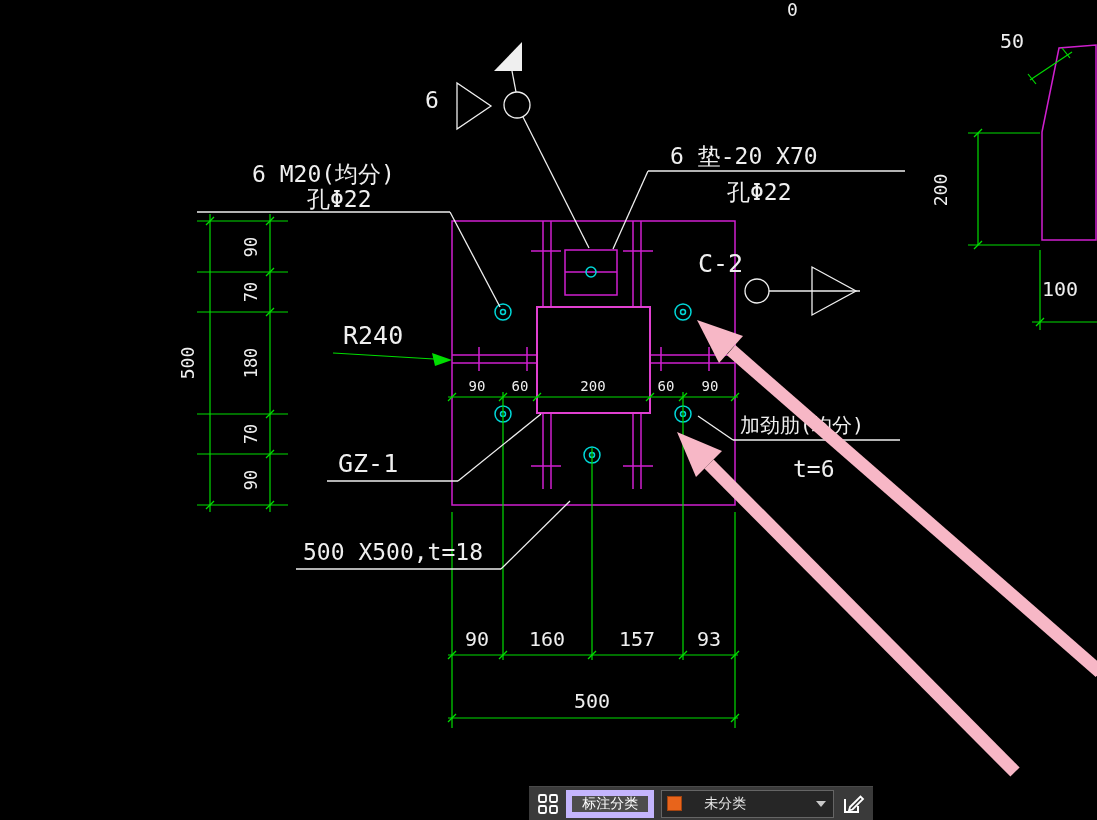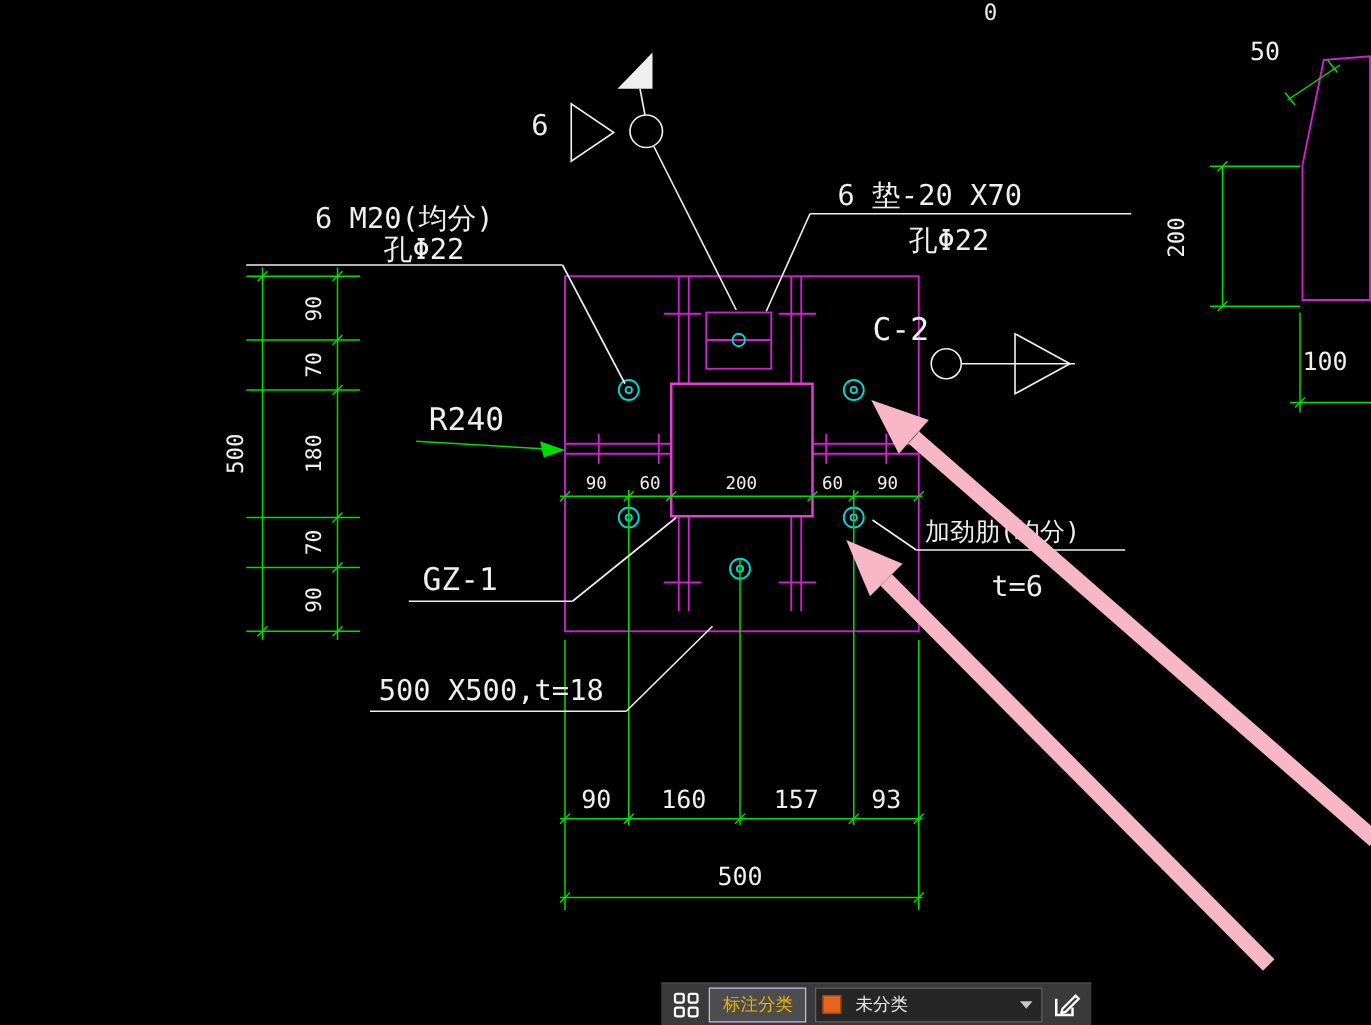--- a/index.html
+++ b/index.html
@@ -16,25 +16,25 @@
   .t25{font-size:25px}
   .mid{text-anchor:middle}
 
   
   .toolbar{position:absolute;left:529px;top:786px;width:344px;height:34px;
            background:#3a3a3a;display:flex;align-items:center;gap:7px;
            padding:0 8px;font-family:"Liberation Sans",sans-serif;
            border-top:1px solid #4a4a4a}
   .tb-iconbtn{background:transparent;border:none;width:24px;height:26px;
               display:flex;align-items:center;justify-content:center;cursor:pointer}
-  .tb-label{background:#4d4d4d;border:1px solid #c4b5fd;color:#eab308;
+  .tb-label{background:#4d4d4d;border:6px solid #c4b5fd;color:#ffffff;
             font-size:14px;height:28px;padding:0 10px;display:flex;
             align-items:center;cursor:pointer;white-space:nowrap}
   .combo{display:flex;align-items:center;height:28px;width:186px;
-         background:#262626;border:1px solid #656565;padding:0 5px;gap:11px;
+         background:#262626;border:1px solid #656565;padding:0 5px;gap:22px;
          cursor:pointer}
   .swatch{width:15px;height:15px;background:#e8641b;border:1px solid #a34410;
           flex:0 0 auto}
   .combo-text{color:#e8e8e8;font-size:14px;flex:1;white-space:nowrap;
               overflow:hidden}
   .combo-arrow{width:0;height:0;border-left:5px solid transparent;
                border-right:5px solid transparent;border-top:6px solid #c8c8c8;
                margin-right:2px}
 </style>
 </head>

